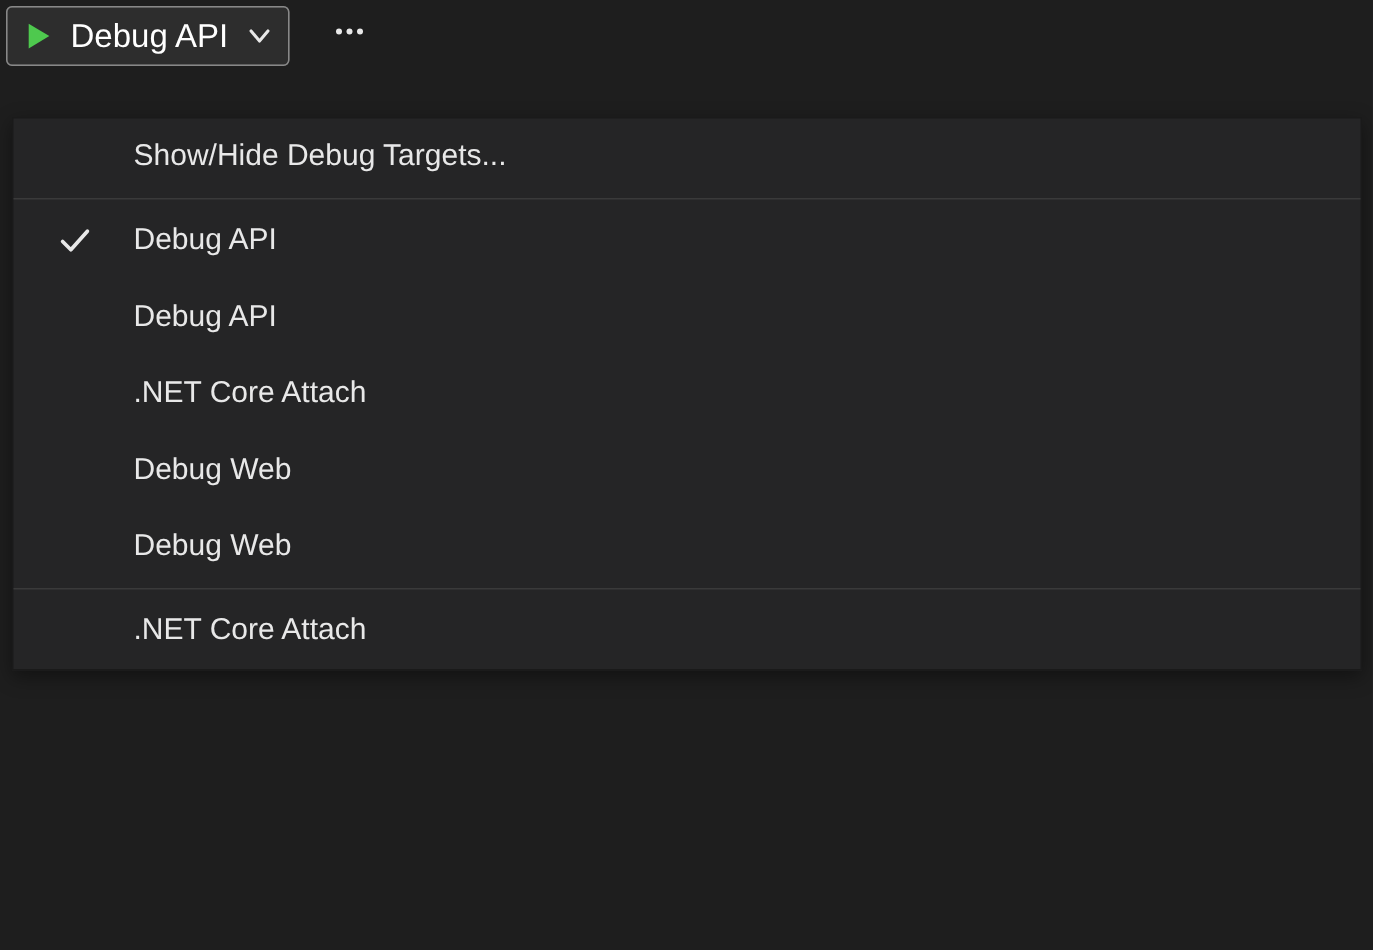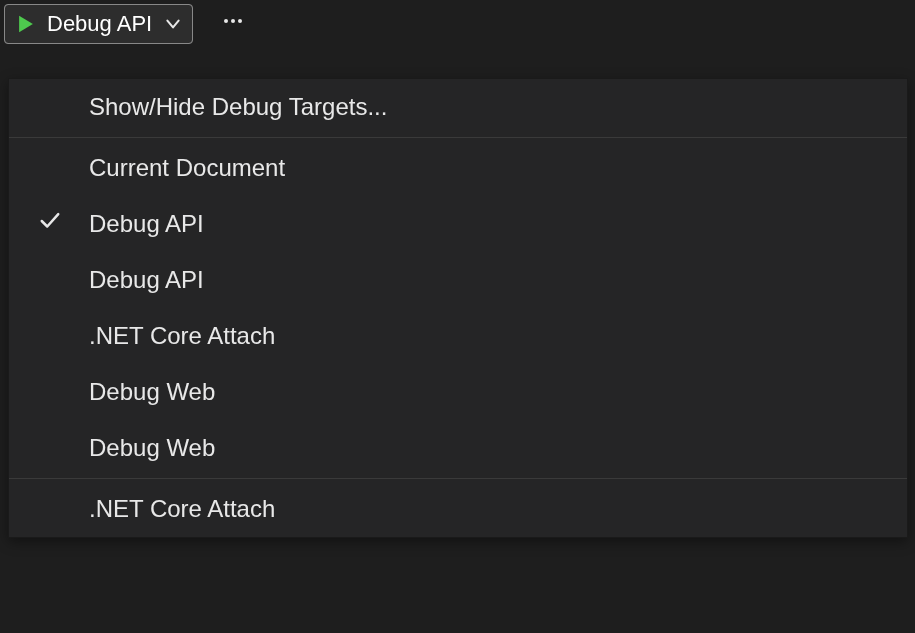--- a/index.html
+++ b/index.html
@@ -64,24 +64,24 @@
       position: absolute;
       left: 8px;
       top: 78px;
       width: 900px;
       background: #252526;
       border: 1px solid #1a1a1a;
       box-shadow: 0 4px 12px rgba(0,0,0,0.4);
     }
     .menu-item {
       display: flex;
-      align-items: flex-start;
+      align-items: flex-end;
       padding: 14px 0 14px 30px;
       cursor: pointer;
-      font-size: 24px;
+      font-size: 20px;
       color: #e8e8e8;
     }
     .menu-item .check-col {
       width: 50px;
       display: flex;
       align-items: center;
       justify-content: flex-start;
     }
     .menu-item .item-label {
       flex: 1;
@@ -123,24 +123,20 @@
   </div>
 </div>
 
 <div class="dropdown-menu">
   <div class="menu-item">
     <span class="check-col"></span>
     <span class="item-label">Show/Hide Debug Targets...</span>
   </div>
   <div class="menu-separator"></div>
 
-  <div class="menu-item">
-    <span class="check-col"></span>
-    <span class="item-label">Current Document</span>
-  </div>
 
   <div class="menu-item">
     <span class="check-col">
       <span class="check-icon">
         <svg width="22" height="22" viewBox="0 0 16 16">
           <path d="M2 8 L6 12 L14 3" stroke="#e8e8e8" stroke-width="1.8" fill="none" stroke-linecap="round" stroke-linejoin="round"></path>
         </svg>
       </span>
     </span>
     <span class="item-label">Debug API</span>

